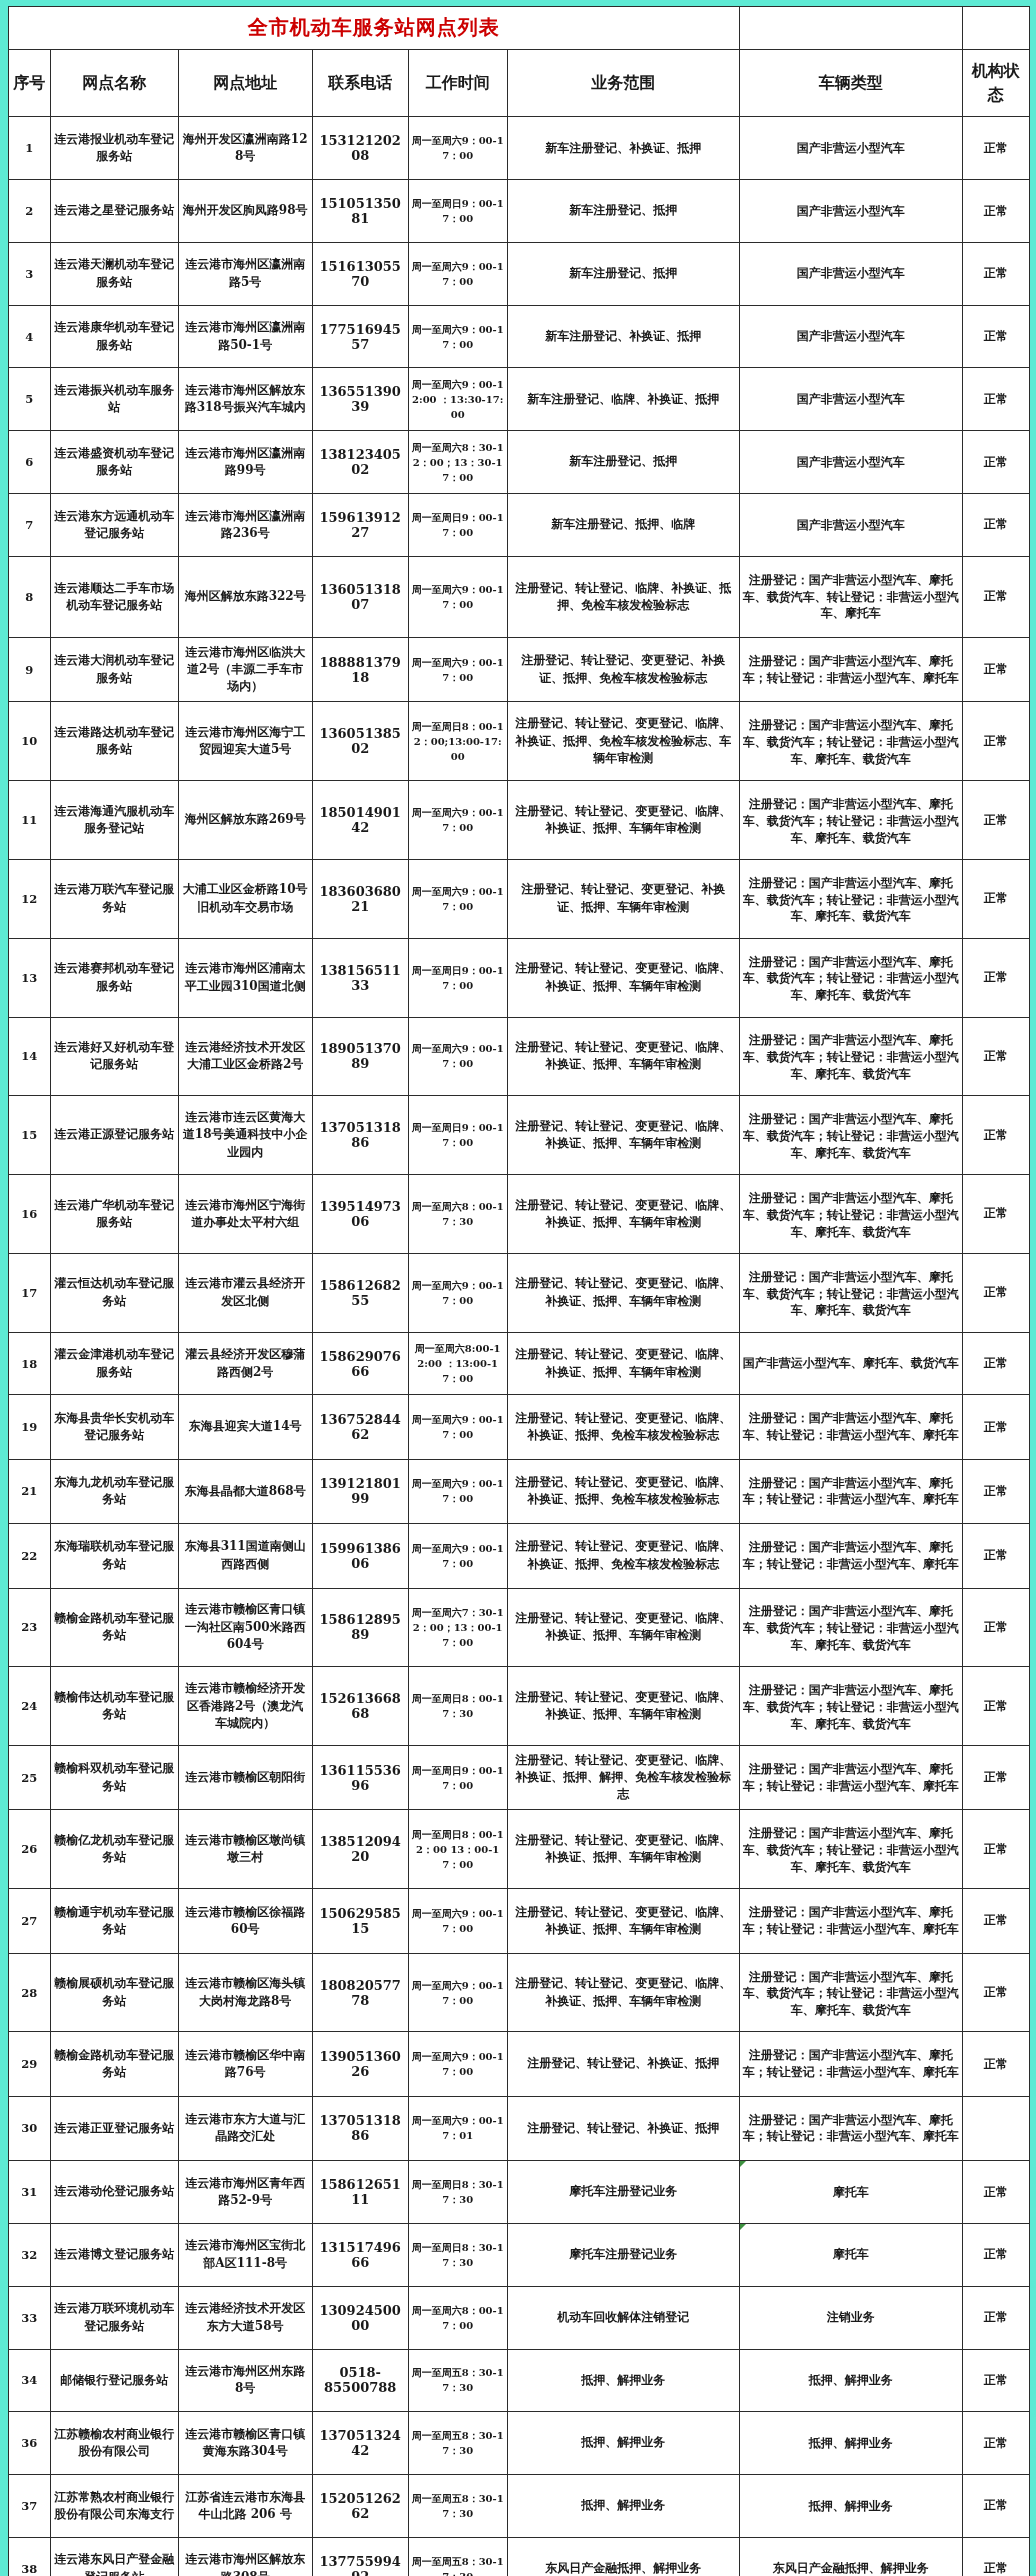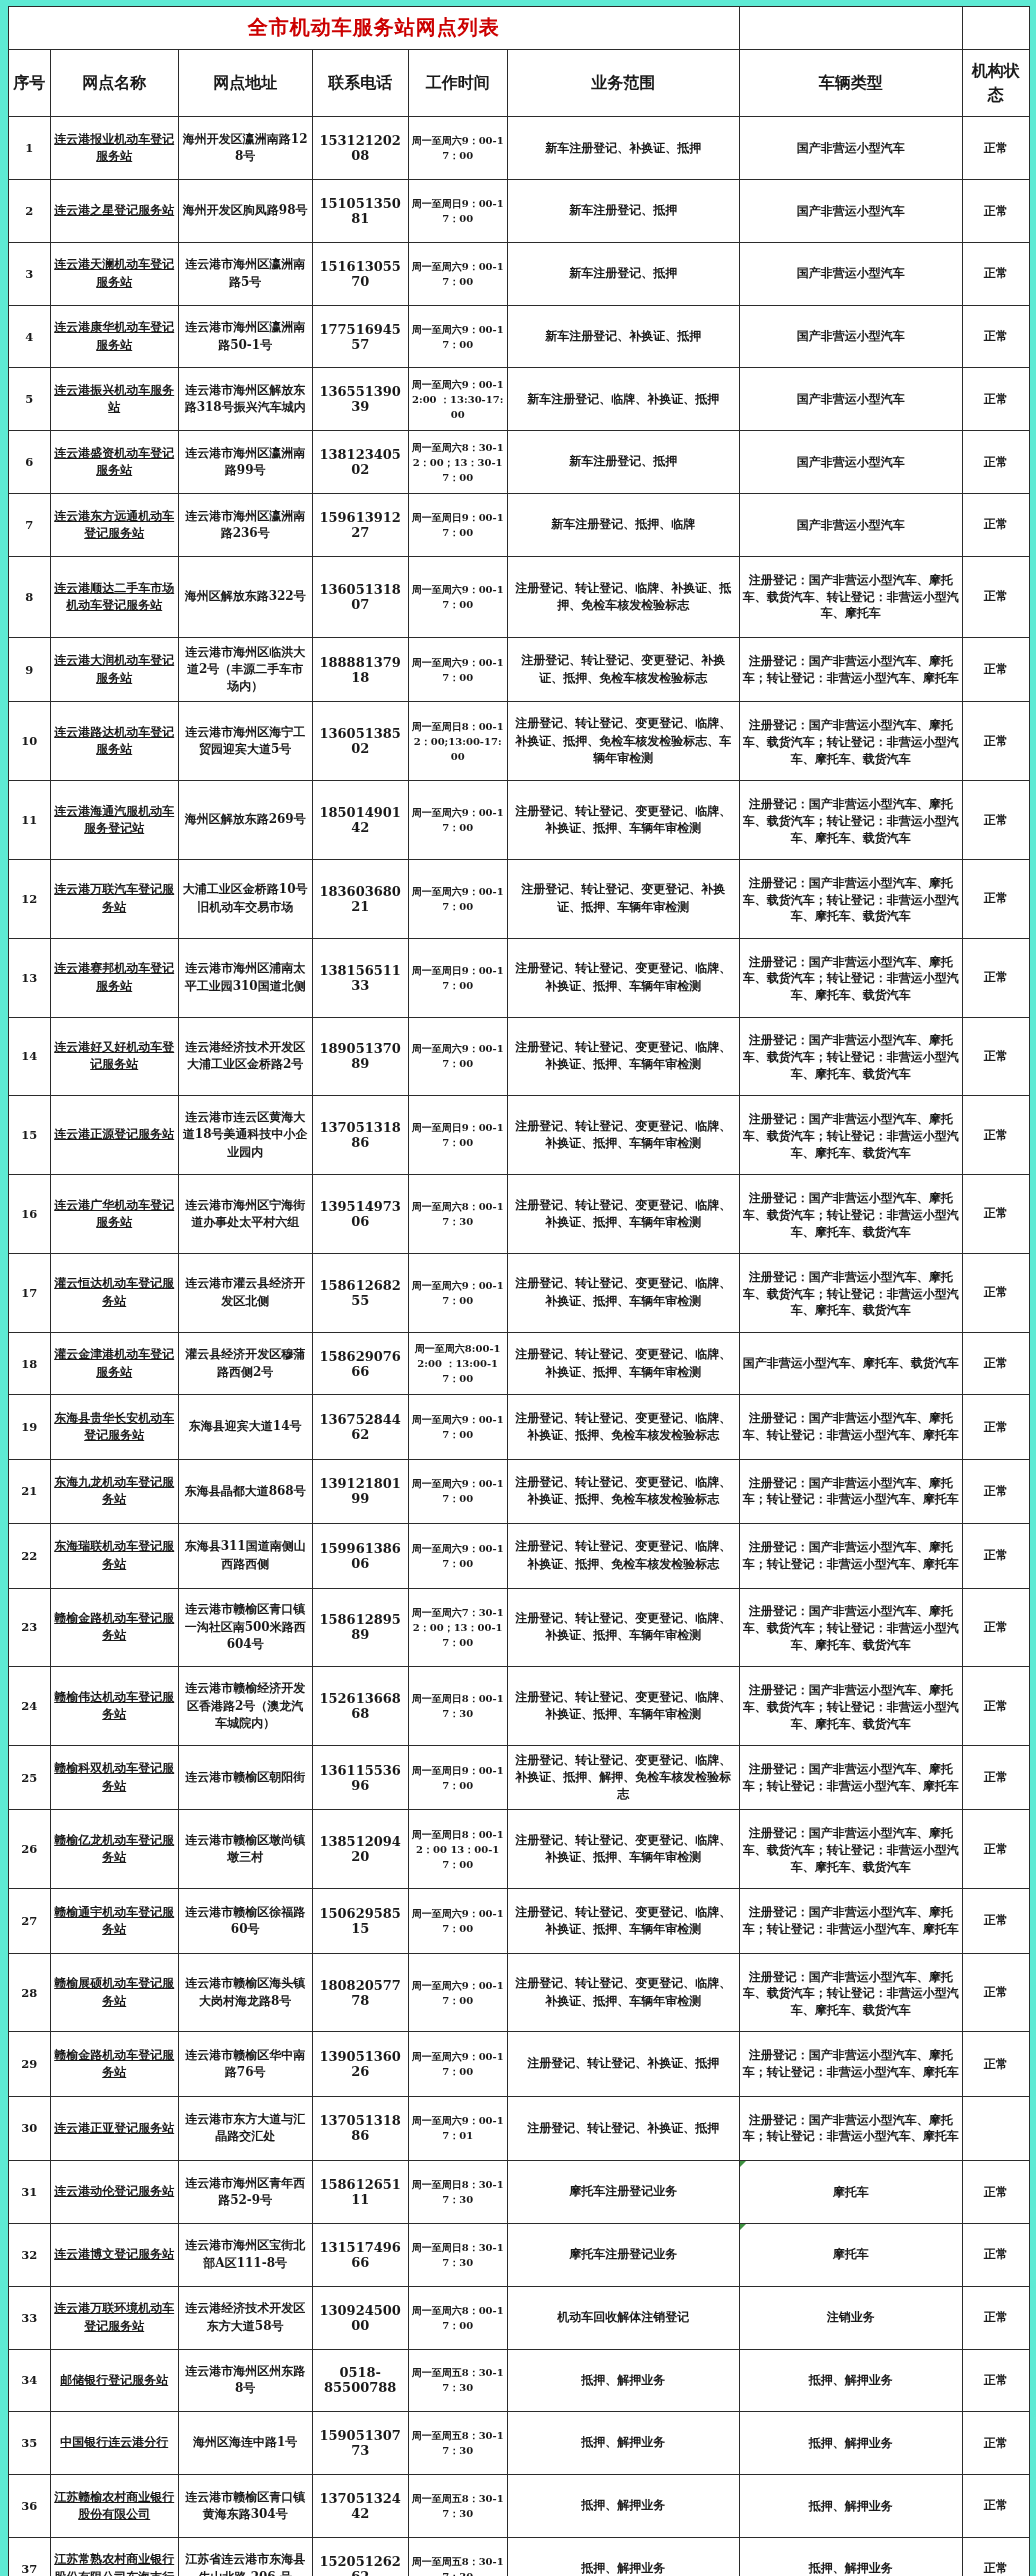--- a/index.html
+++ b/index.html
@@ -13,21 +13,21 @@
   }
   table.net td, table.net th {
     border:1px solid #2b2b2b; border-top-width:1.9px; border-bottom-width:1.9px;
     padding:2.9px 2.9px; text-align:center; vertical-align:middle;
     font-weight:bold; word-break:break-all; position:relative;
   }
   tr.title-row td { border-top-width:1.9px; height:36px; }
   .title-cell { font-size:20px; letter-spacing:1px; }
   tr.head-row th { font-size:16px; height:61px; line-height:1.5; }
   td.c-no     { font-size:11.5px; }
-  td.c-name   { font-size:12px; line-height:1.45;text-decoration:underline; }
+  td.c-name   { font-size:12px; line-height:1.45; }
   td.c-addr   { font-size:12px; line-height:1.45; }
   td.c-phone  { font-size:13px; white-space:pre-line; }
   td.c-hours  { font-size:10px; line-height:1.5; }
   td.c-scope  { font-size:12px; line-height:1.45; }
   td.c-vehicle{ font-size:12px; line-height:1.4; }
   td.c-status { font-size:12px; }
   td.c-vehicle .wrap { margin:12px auto; }
   td.c-vehicle.clip .wrap { max-height:48px; overflow:hidden;text-align:center; }
   td.mark::before {
     content:""; position:absolute; top:0; left:0; width:0; height:0;
@@ -459,32 +459,20 @@
           <td class="c-phone">0518-
 85500788</td>
           <td class="c-hours">周一至周五8：30-17：30</td>
           <td class="c-scope">抵押、解押业务</td>
           <td class="c-vehicle">
             <div class="wrap">抵押、解押业务</div>
           </td>
           <td class="c-status">正常</td>
         </tr>
         <tr>
-          <td class="c-no">35</td>
-          <td class="c-name">中国银行连云港分行</td>
-          <td class="c-addr">海州区海连中路1号</td>
-          <td class="c-phone">15905130773</td>
-          <td class="c-hours">周一至周五8：30-17：30</td>
-          <td class="c-scope">抵押、解押业务</td>
-          <td class="c-vehicle">
-            <div class="wrap">抵押、解押业务</div>
-          </td>
-          <td class="c-status">正常</td>
-        </tr>
-        <tr>
           <td class="c-no">36</td>
           <td class="c-name">江苏赣榆农村商业银行股份有限公司</td>
           <td class="c-addr">连云港市赣榆区青口镇黄海东路304号</td>
           <td class="c-phone">13705132442</td>
           <td class="c-hours">周一至周五8：30-17：30</td>
           <td class="c-scope">抵押、解押业务</td>
           <td class="c-vehicle">
             <div class="wrap">抵押、解押业务</div>
           </td>
           <td class="c-status">正常</td>

